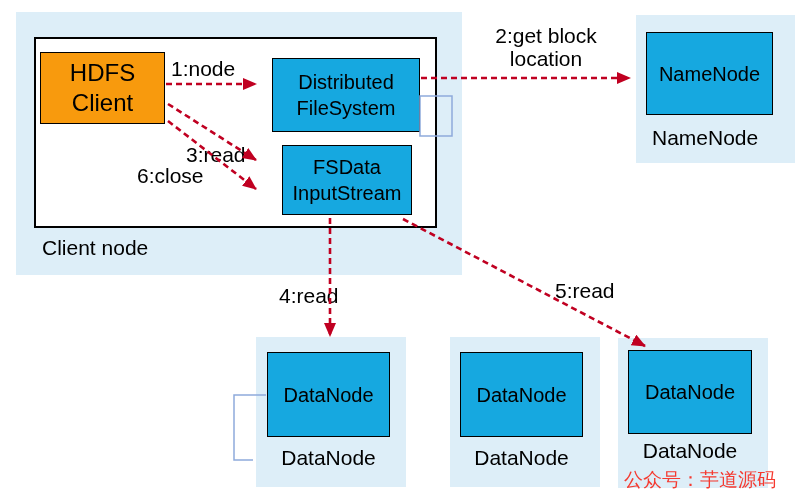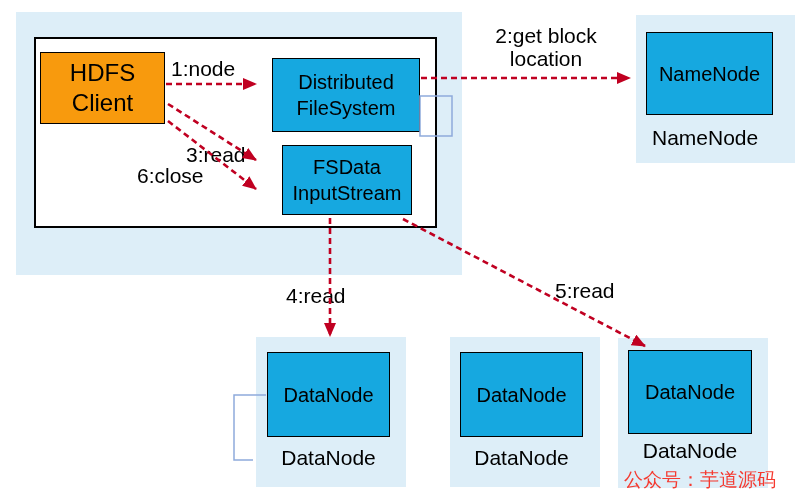--- a/index.html
+++ b/index.html
@@ -73,21 +73,21 @@
   #cn-caption  { left: 42px;  top: 236px; }
   #nn-caption  { left: 652px; top: 126px; }
   #dn1-caption { left: 267px; top: 446px; width: 123px; text-align: center; }
   #dn2-caption { left: 460px; top: 446px; width: 123px; text-align: center; }
   #dn3-caption { left: 628px; top: 439px; width: 124px; text-align: center; }
 
   #lbl-open     { left: 171px; top: 57px; }
   #lbl-read3    { left: 186px; top: 96px; margin-top: 47px; }
   #lbl-close6   { left: 137px; top: 164px; }
   #lbl-getblock { left: 468px; top: 24px; width: 156px; text-align: center; }
-  #lbl-read4    { left: 286px; top: 284px; text-align: center; }
+  #lbl-read4    { left: 279px; top: 284px; text-align: center; }
   #lbl-read5    { left: 555px; top: 279px; }
 
   .watermark {
     position: absolute;
     left: 624px; top: 459px;
     font-size: 19px;
     color: var(--watermark-color);
     white-space: nowrap;
     margin-top: 8px;
   }
@@ -139,20 +139,21 @@
   <div class="node" id="dn1-box">
     <span data-bind="datanodes.0.box_label">DataNode</span>
   </div>
   <div class="node" id="dn2-box">
     <span data-bind="datanodes.1.box_label">DataNode</span>
   </div>
   <div class="node" id="dn3-box">
     <span data-bind="datanodes.2.box_label">DataNode</span>
   </div>
 
+  <div class="caption" id="cn-caption" data-bind="client_node.caption">Client node</div>
   <div class="caption" id="nn-caption" data-bind="namenode.caption">NameNode</div>
   <div class="caption" id="dn1-caption" data-bind="datanodes.0.caption">DataNode</div>
   <div class="caption" id="dn2-caption" data-bind="datanodes.1.caption">DataNode</div>
   <div class="caption" id="dn3-caption" data-bind="datanodes.2.caption">DataNode</div>
 
   <div class="arrow-label" id="lbl-open" data-bind="arrows.open">1:node</div>
   <div class="arrow-label" id="lbl-getblock" data-bind="arrows.get_block_location">2:get block
 location</div>
   <div class="arrow-label" id="lbl-read3" data-bind="arrows.read3">3:read</div>
   <div class="arrow-label" id="lbl-read4" data-bind="arrows.read4">4:read</div>

